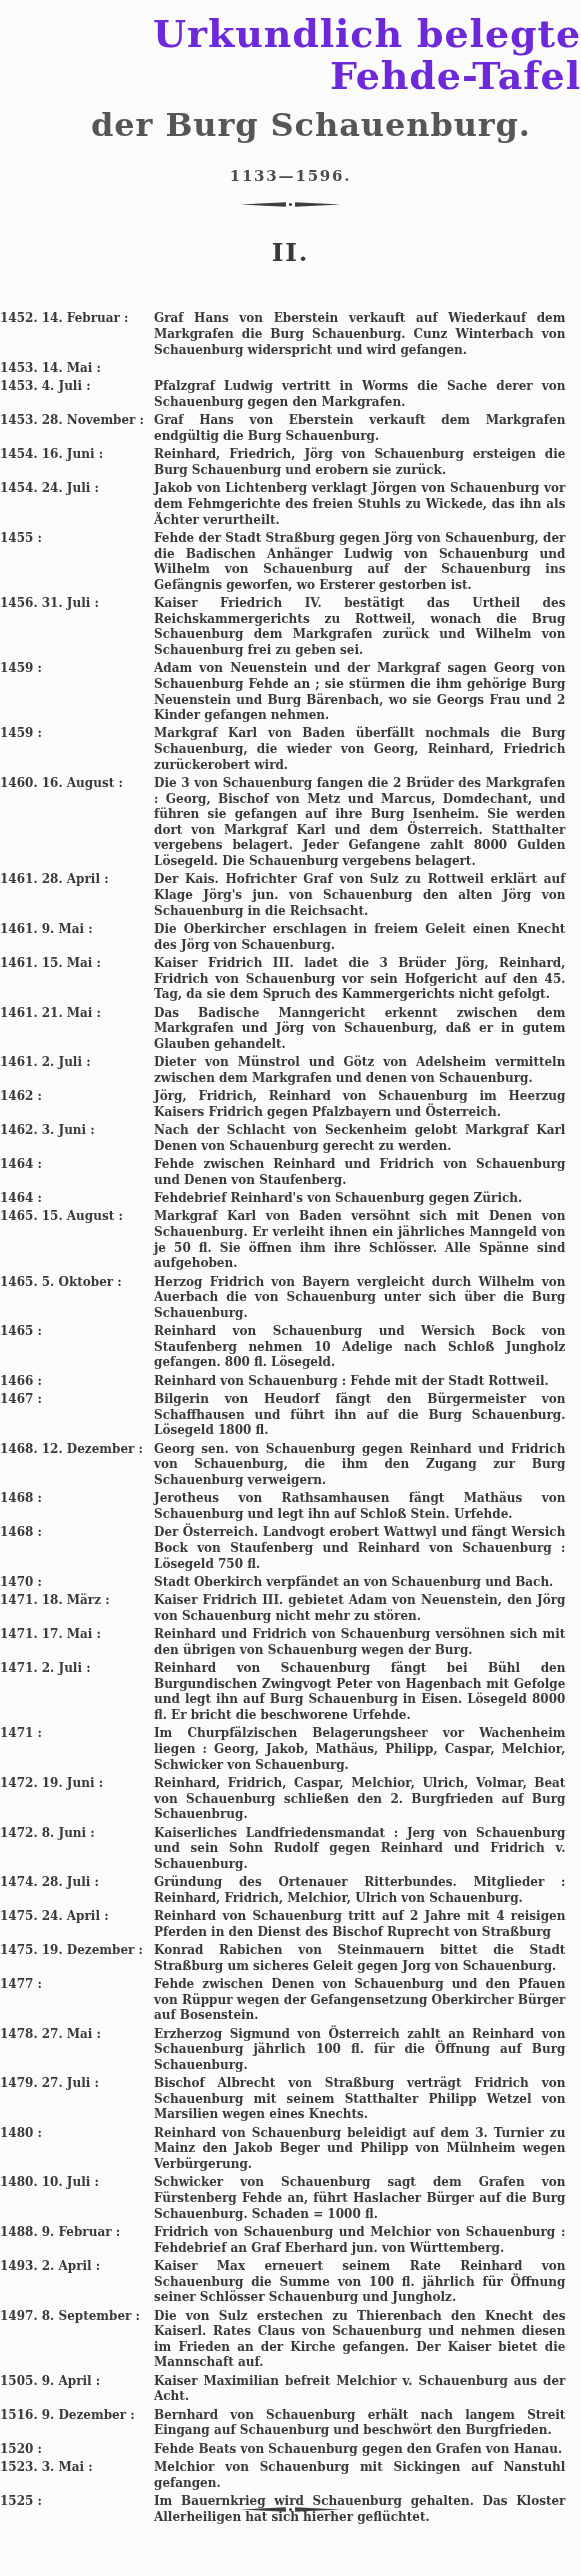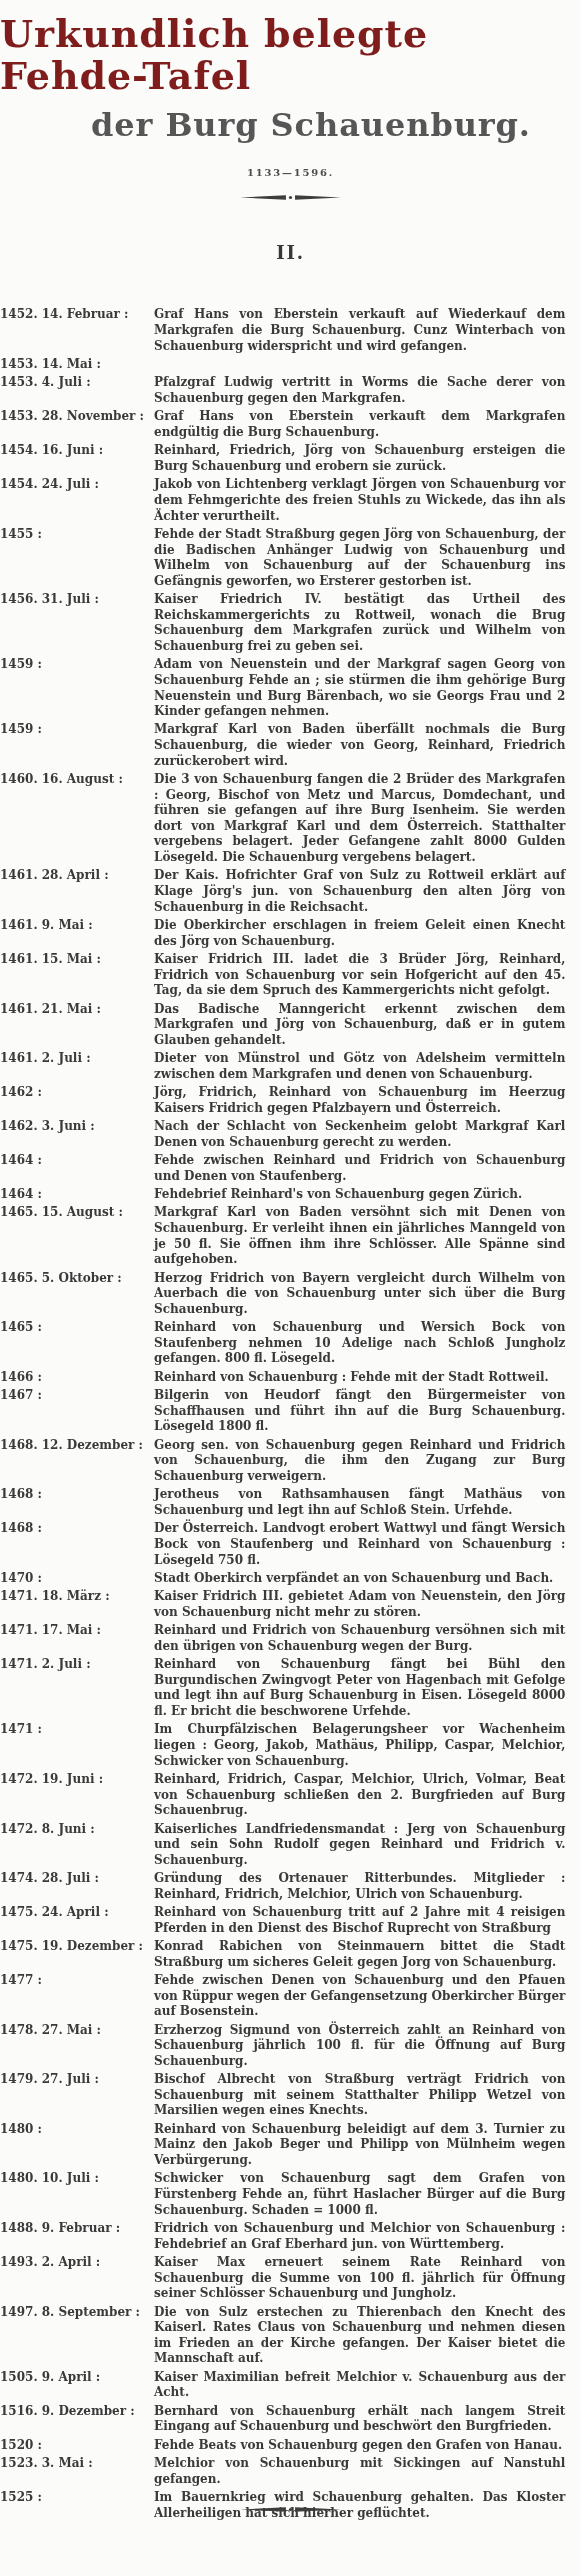--- a/index.html
+++ b/index.html
@@ -13,56 +13,56 @@
   }
   .page {
     position: relative;
     width: 581px;
     height: 2576px;
   }
   .doc-header { padding-top: 13px; }
   .title-line1 {
     font-size: 38px;
     font-weight: bold;
-    text-align: left;
-    color: #7f1d1d;
+    text-align: right;
+    color: #6d28d9;
     letter-spacing: 0.9px;
     line-height: 1.1;
   }
   .title-line2 {
     font-size: 32px;
     font-weight: bold;
     text-align: center;
     color: #565656;
     letter-spacing: 0.9px;
     margin-top: 11px;
     line-height: 1.1;
     padding-left: 41px;
   }
   .years {
     text-align: center;
-    font-size: 10px;
+    font-size: 15px;
     font-weight: bold;
     color: #4c4c4c;
     letter-spacing: 1.8px;
     margin-top: 24px;
   }
   .divider {
     display: flex;
     justify-content: center;
     margin-top: 14.7px;
     color: #3d3d3d;
   }
   .section-heading {
     text-align: center;
-    font-size: 18px;
+    font-size: 25px;
     font-weight: bold;
     color: #383838;
     letter-spacing: 1.8px;
-    margin-top: 39px;
+    margin-top: 28px;
   }
   .entries {
     margin-top: 44px;
   }
   .entry {
     display: flex;
     margin-bottom: 2.8px;
     font-size: 12px;
     line-height: 15.6px;
     font-weight: bold;

